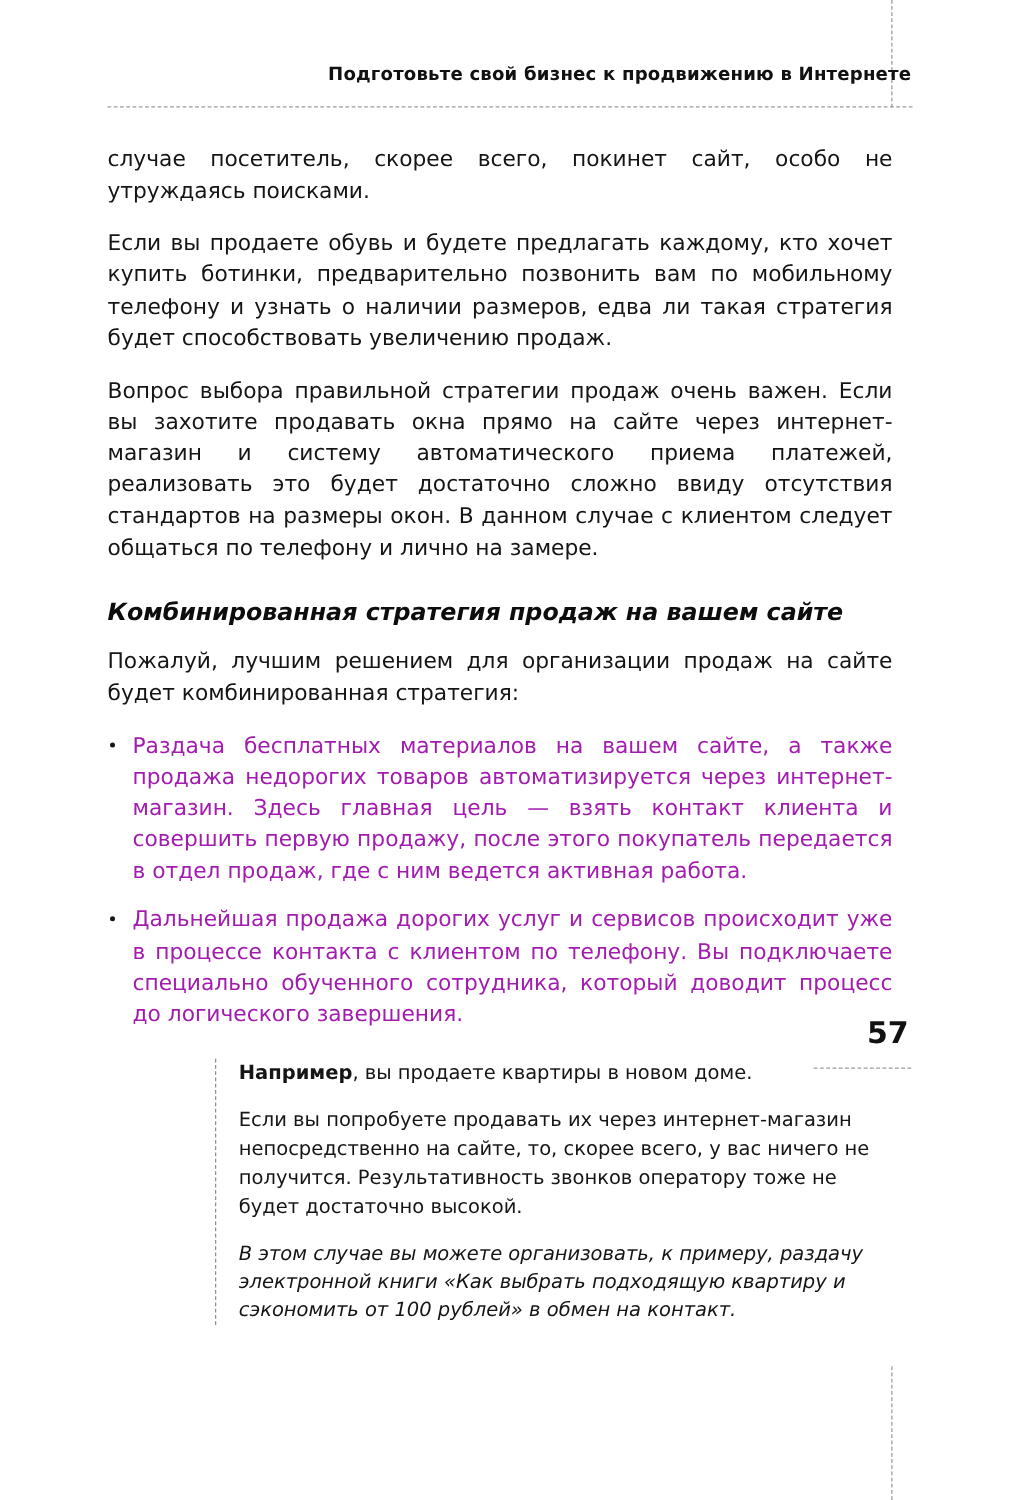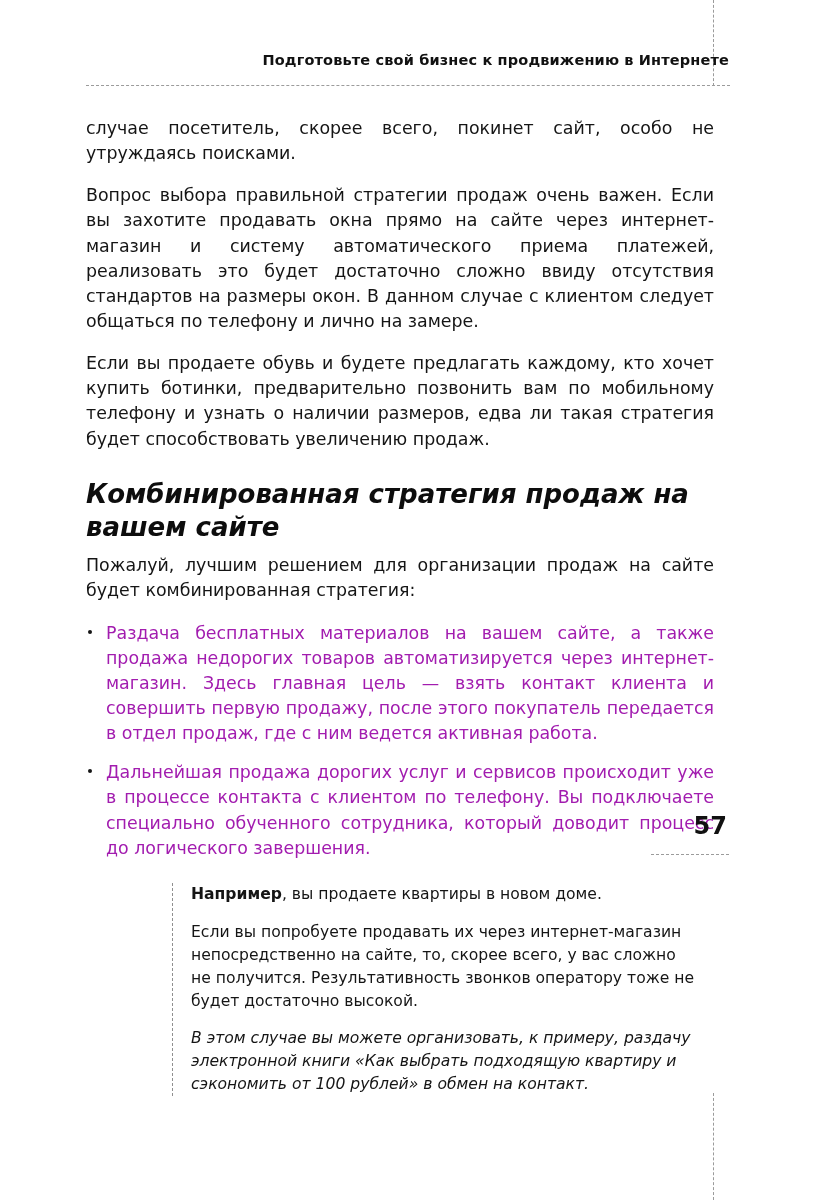--- a/index.html
+++ b/index.html
@@ -80,22 +80,22 @@
     margin: 0 0 17px 0;
     font-size: 17.4px;
     line-height: 1.445;
     text-align: justify;
     text-justify: inter-word;
     hyphens: manual;
     color: #151515;
   }
 
   h2.section {
-    margin: 26px 0 8px 0;
-    font-size: 26px;
+    margin: 26px 0 15px 0;
+    font-size: 19px;
     line-height: 1.3;
     font-style: italic;
     font-weight: bold;
     color: #0d0d0d;
   }
 
   ul.bullets {
     margin: 0;
     padding: 0;
     list-style: none;
@@ -171,41 +171,41 @@
   <div class="vrule-bottom"></div>
 
   <div class="header-zone">
     <div class="header-title">Подготовьте свой бизнес к продвижению в Интернете</div>
     <div class="header-rule"></div>
   </div>
 
   <div class="content">
 
     <p class="body">случае посетитель, скорее всего, покинет сайт, особо не утруждаясь поисками.</p>
+    <p class="body">Если вы продаете обувь и будете предлагать каждому, кто хочет купить ботинки, предварительно позвонить вам по мобильному телефону и узнать о наличии размеров, едва ли такая стратегия будет способствовать увеличению продаж.</p>
     <p class="body">Вопрос выбора правильной стратегии продаж очень важен. Если вы захотите продавать окна прямо на сайте через интернет-магазин и систему автоматического приема платежей, реализовать это будет достаточно сложно ввиду отсутствия стандартов на размеры окон. В данном случае с клиентом следует общаться по телефону и лично на замере.</p>
-    <p class="body">Если вы продаете обувь и будете предлагать каждому, кто хочет купить ботинки, предварительно позвонить вам по мобильному телефону и узнать о наличии размеров, едва ли такая стратегия будет способствовать увеличению продаж.</p>
 
     <h2 class="section">Комбинированная стратегия продаж на вашем сайте</h2>
 
     <p class="body">Пожалуй, лучшим решением для организации продаж на сайте будет комбинированная стратегия:</p>
 
     <ul class="bullets">
       <li>
         <span class="dot"></span>
         <span>Раздача бесплатных материалов на вашем сайте, а также продажа недорогих товаров автоматизируется через интернет-магазин. Здесь главная цель — взять контакт клиента и совершить первую продажу, после этого покупатель передается в отдел продаж, где с ним ведется активная работа.</span>
       </li>
       <li>
         <span class="dot"></span>
         <span>Дальнейшая продажа дорогих услуг и сервисов происходит уже в процессе контакта с клиентом по телефону. Вы подключаете специально обученного сотрудника, который доводит процесс до логического завершения.</span>
       </li>
     </ul>
 
     <div class="callout">
       <p><b>Например</b><span>, вы продаете квартиры в новом доме.</span></p>
-      <p>Если вы попробуете продавать их через интернет-магазин непосредственно на сайте, то, скорее всего, у вас сложно не получится. Результативность звонков оператору тоже не будет достаточно высокой.</p>
+      <p>Если вы попробуете продавать их через интернет-магазин непосредственно на сайте, то, скорее всего, у вас ничего не получится. Результативность звонков оператору тоже не будет достаточно высокой.</p>
       <p>В этом случае вы можете организовать, к примеру, раздачу электронной книги «Как выбрать подходящую квартиру и сэкономить от 100 рублей» в обмен на контакт.</p>
     </div>
 
   </div>
 
   <div class="folio-zone">
     <div class="folio-rule"></div>
     <div class="folio-number">57</div>
   </div>
 

